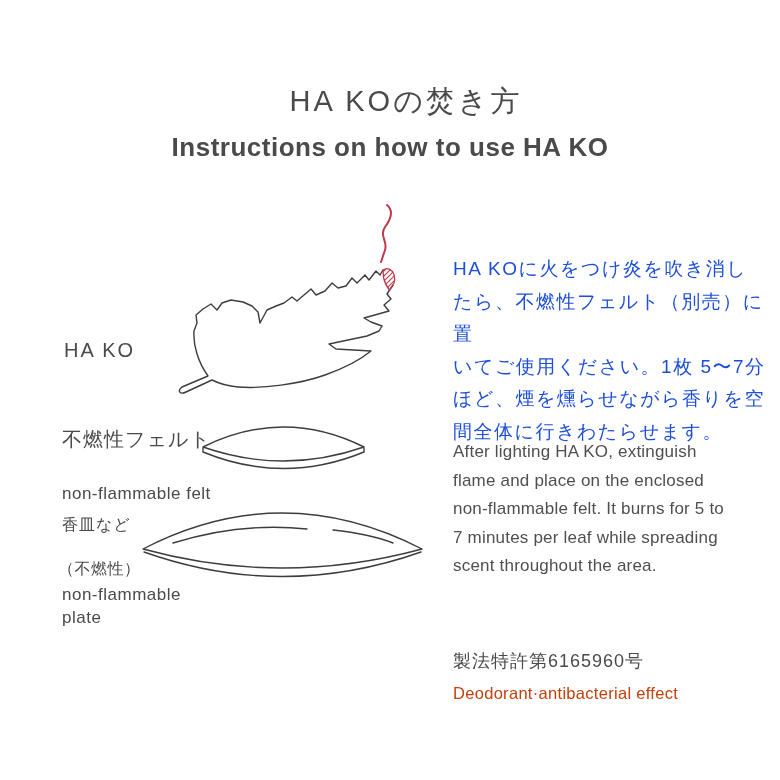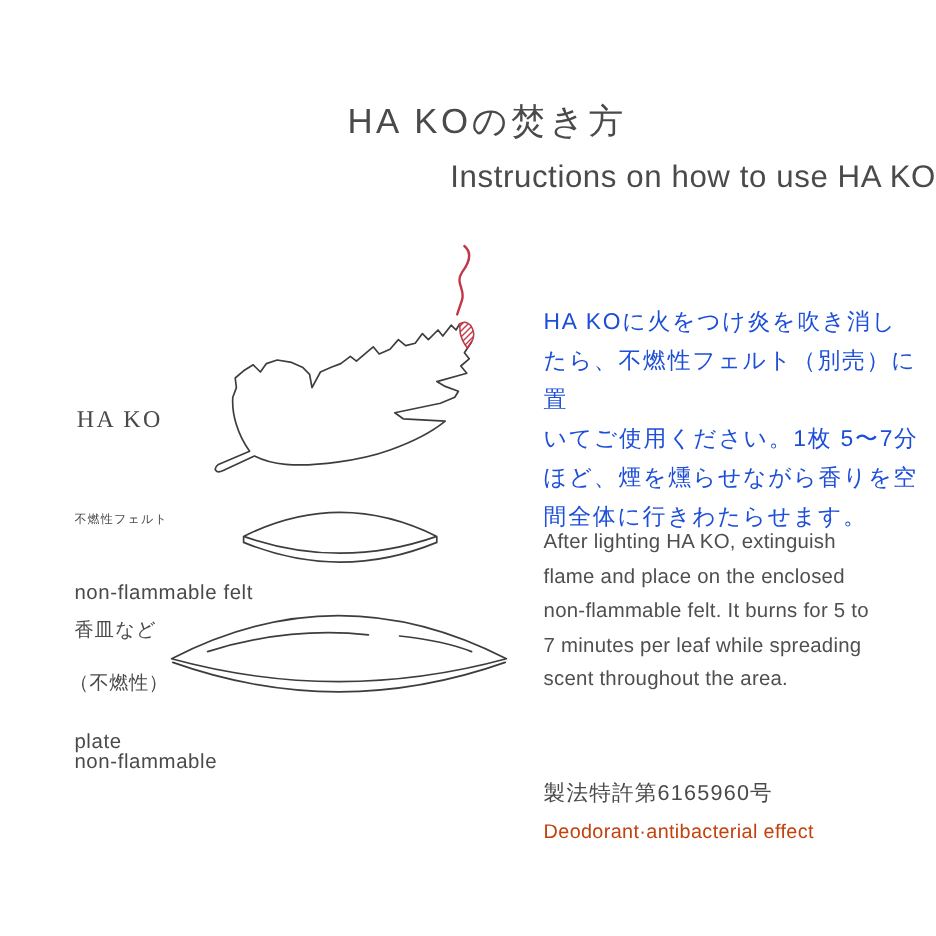--- a/index.html
+++ b/index.html
@@ -25,23 +25,23 @@
     text-align: center;
     font-size: 29px;
     font-weight: 400;
     letter-spacing: 3px;
     color: var(--ink);
     padding-left: 32px;
   }
   .page-subtitle {
     position: absolute;
     top: 132px; left: 0; right: 0;
-    text-align: right;
+    text-align: center;
     font-size: 26px;
-    font-weight: 400;
+    font-weight: 700;
     letter-spacing: 0.5px;
     color: var(--ink);
   }
   svg.diagram {
     position: absolute;
     left: 0; top: 0;
     width: 780px; height: 780px;
   }
   .dark-line {
     fill: none;
@@ -58,26 +58,26 @@
   }
   .tip-shape {
     fill: url(#hatch);
     stroke: var(--accent);
     stroke-width: 1.3;
     stroke-linejoin: round;
   }
   .hatch-line { stroke: var(--accent); stroke-width: 1.1; }
 
   .label { position: absolute; color: var(--ink); white-space: nowrap; }
-  .label-leaf     { left: 64px; top: 339px; font-size: 20px; letter-spacing: 2px; font-family: Liberation Serif, serif; }
-  .label-felt-jp  { left: 62px; top: 426px; font-size: 10px; letter-spacing: 1px; }
+  .label-leaf     { left: 64px; top: 339px; font-size: 20px; letter-spacing: 2px; }
+  .label-felt-jp  { left: 62px; top: 426px; font-size: 20px; letter-spacing: 1px; }
   .label-felt-en  { left: 62px; top: 449px; font-size: 17px; letter-spacing: 0.5px; margin-top: 35px; }
   .label-plate-jp1{ left: 62px; top: 515px; font-size: 16px; letter-spacing: 1px; }
   .label-plate-jp2{ left: 58px; top: 559px; font-size: 16px; letter-spacing: 0.5px; }
-  .label-plate-en1{ left: 62px; top: 585px; font-size: 17px; letter-spacing: 0.5px; margin-top: 40px; }
+  .label-plate-en1{ left: 62px; top: 585px; font-size: 17px; letter-spacing: 0.5px; }
   .label-plate-en2{ left: 62px; top: 608px; font-size: 17px; letter-spacing: 0.5px; }
 
   .jp-para {
     position: absolute;
     left: 453px; top: 253px;
     width: 315px;
     font-size: 19px;
     line-height: 32.5px;
     letter-spacing: 1.5px;
     color: #1d4ed8;

